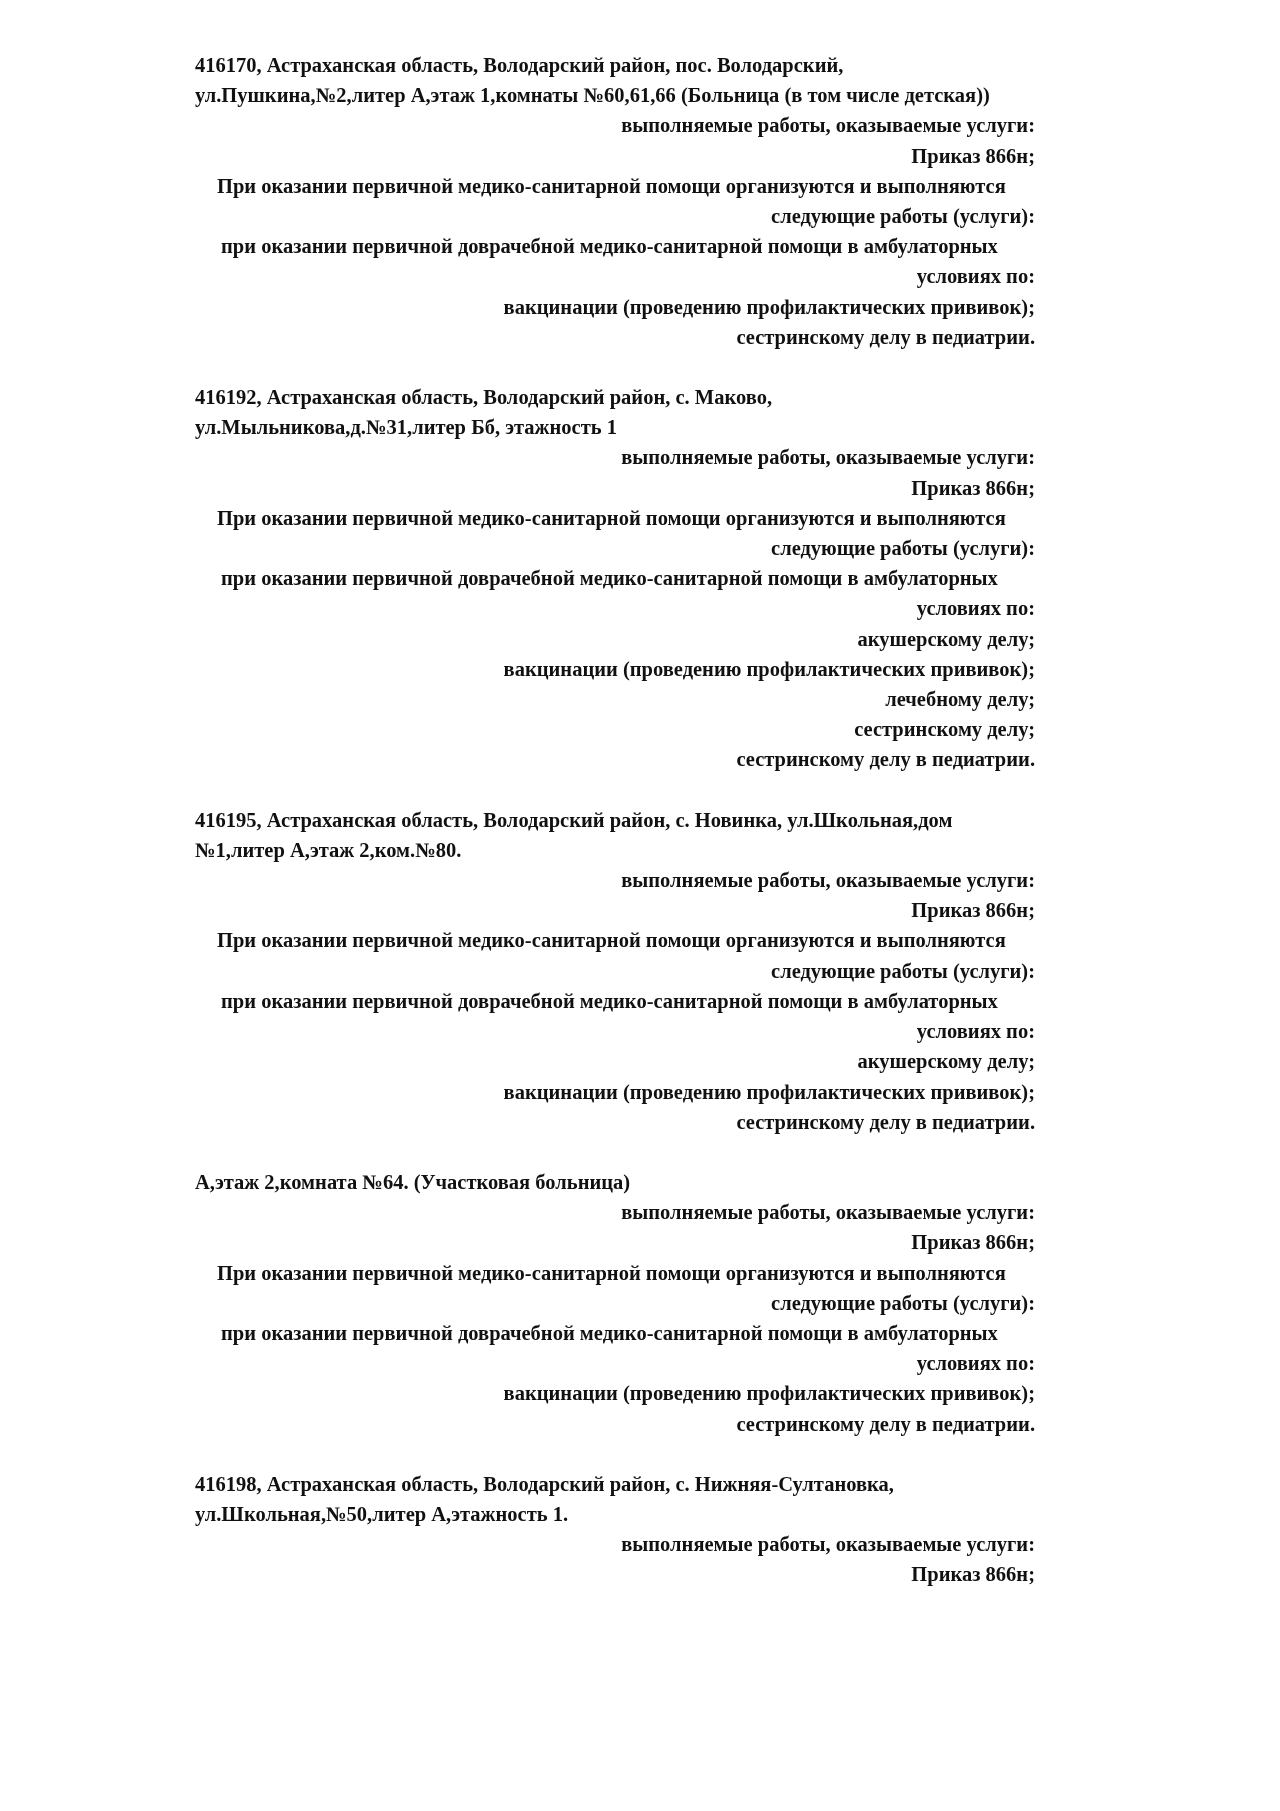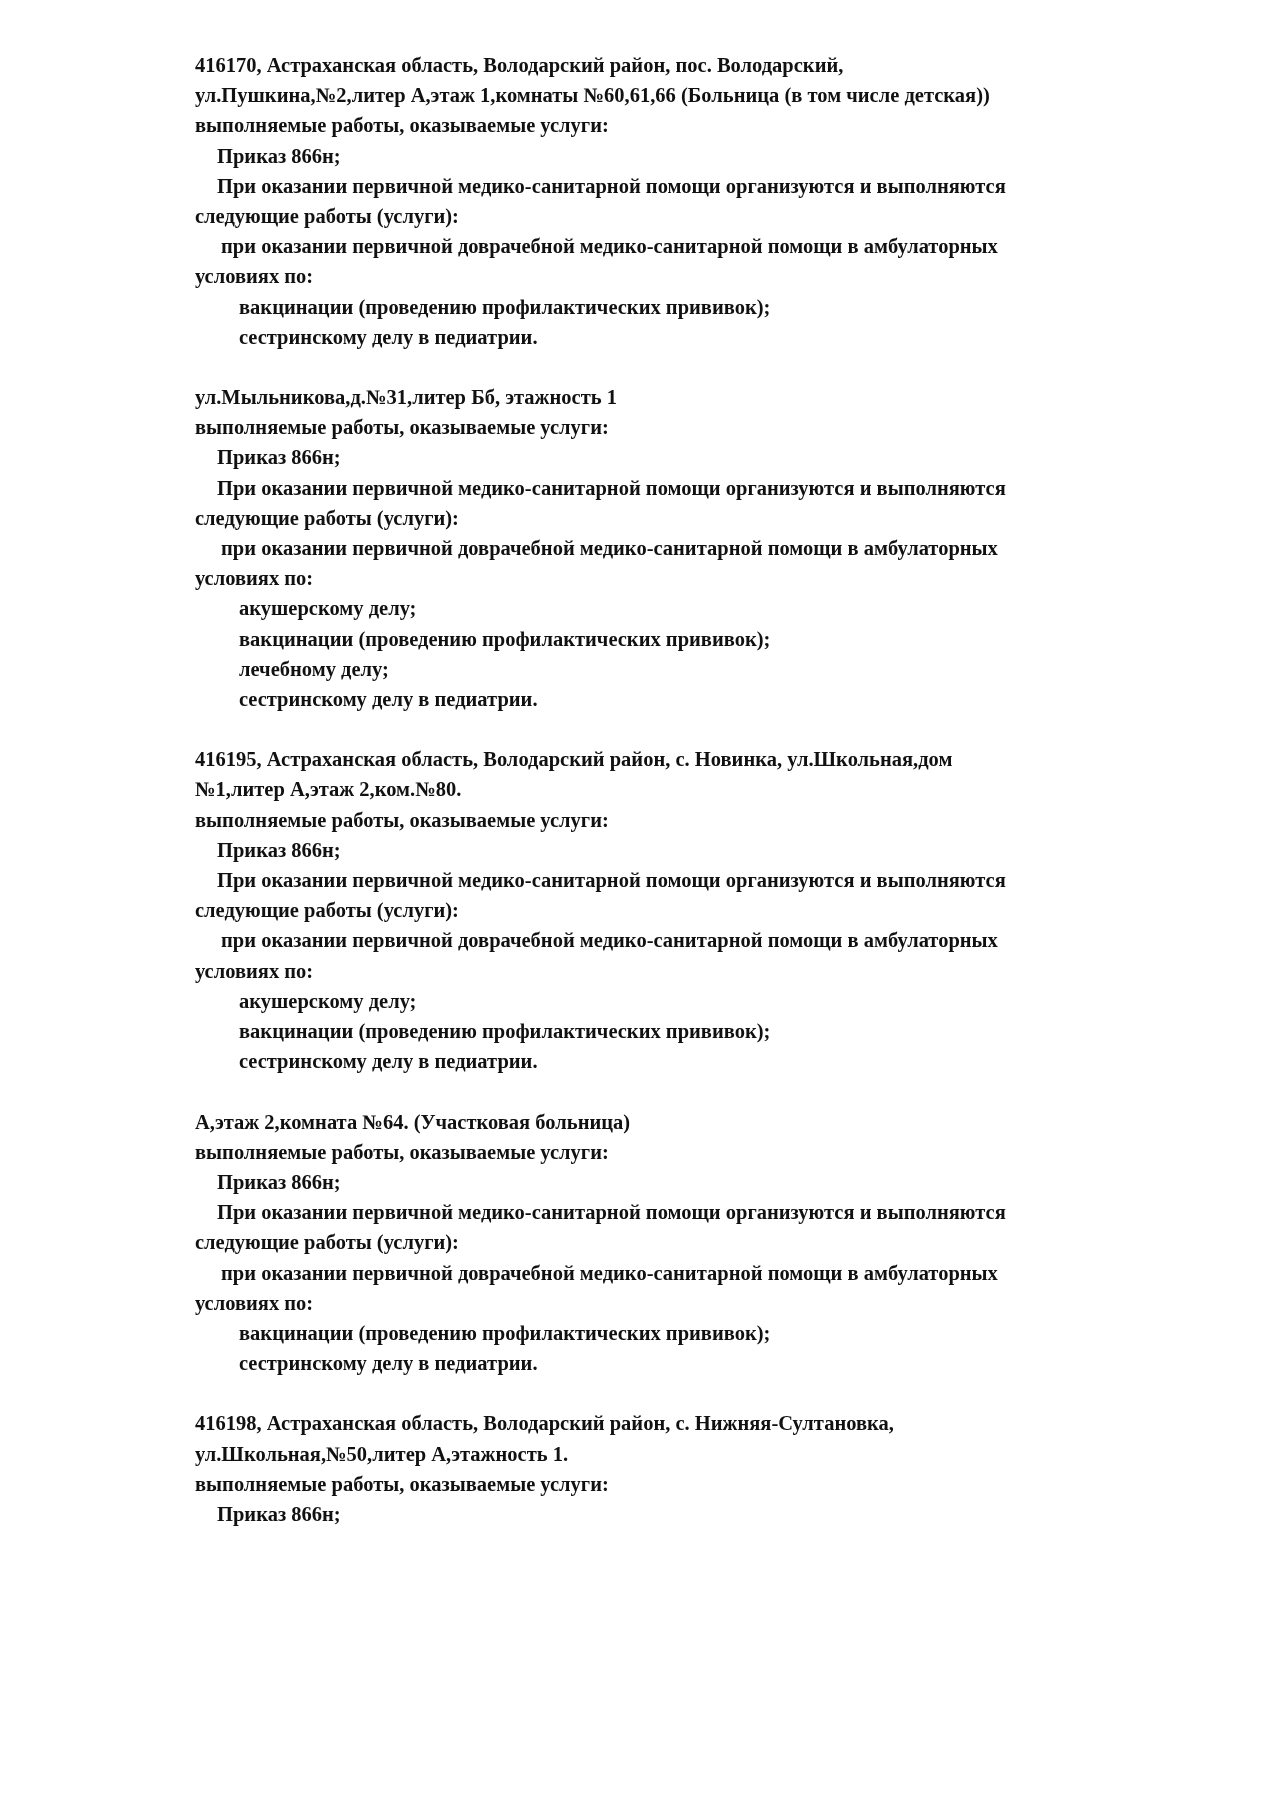--- a/index.html
+++ b/index.html
@@ -25,21 +25,21 @@
     margin-bottom: 30px;
     font-weight: bold;
   }
   .block:last-child {
     margin-bottom: 8px;
   }
   .line {
     font-size: 20.5px;
     line-height: 30.2px;
     white-space: pre-wrap;
-    text-align: left;
+    text-align: right;
   }
   
   .addr {
     text-align: left;
   }
   
   .justified {
     text-align: justify;
     text-align-last: left;
   }
@@ -65,30 +65,32 @@
     <div class="line ind-1">Приказ 866н;</div>
     <div class="line ind-1 justified">При оказании первичной медико-санитарной помощи организуются и выполняются</div>
     <div class="line">следующие работы (услуги):</div>
     <div class="line ind-2 justified">при оказании первичной доврачебной медико-санитарной помощи в амбулаторных</div>
     <div class="line">условиях по:</div>
     <div class="line ind-3">вакцинации (проведению профилактических прививок);</div>
     <div class="line ind-3">сестринскому делу в педиатрии.</div>
   </div>
 
   <div class="block">
+    <div class="line addr">416192, Астраханская область, Володарский район, с. Маково,</div>
     <div class="line addr">ул.Мыльникова,д.№31,литер Бб, этажность 1</div>
     <div class="line">выполняемые работы, оказываемые услуги:</div>
     <div class="line ind-1">Приказ 866н;</div>
     <div class="line ind-1 justified">При оказании первичной медико-санитарной помощи организуются и выполняются</div>
     <div class="line">следующие работы (услуги):</div>
     <div class="line ind-2 justified">при оказании первичной доврачебной медико-санитарной помощи в амбулаторных</div>
     <div class="line">условиях по:</div>
     <div class="line ind-3">акушерскому делу;</div>
     <div class="line ind-3">вакцинации (проведению профилактических прививок);</div>
     <div class="line ind-3">лечебному делу;</div>
+    <div class="line ind-3">сестринскому делу;</div>
     <div class="line ind-3">сестринскому делу в педиатрии.</div>
   </div>
 
   <div class="block">
     <div class="line addr">416195, Астраханская область, Володарский район, с. Новинка, ул.Школьная,дом</div>
     <div class="line addr">№1,литер А,этаж 2,ком.№80.</div>
     <div class="line">выполняемые работы, оказываемые услуги:</div>
     <div class="line ind-1">Приказ 866н;</div>
     <div class="line ind-1 justified">При оказании первичной медико-санитарной помощи организуются и выполняются</div>
     <div class="line">следующие работы (услуги):</div>

